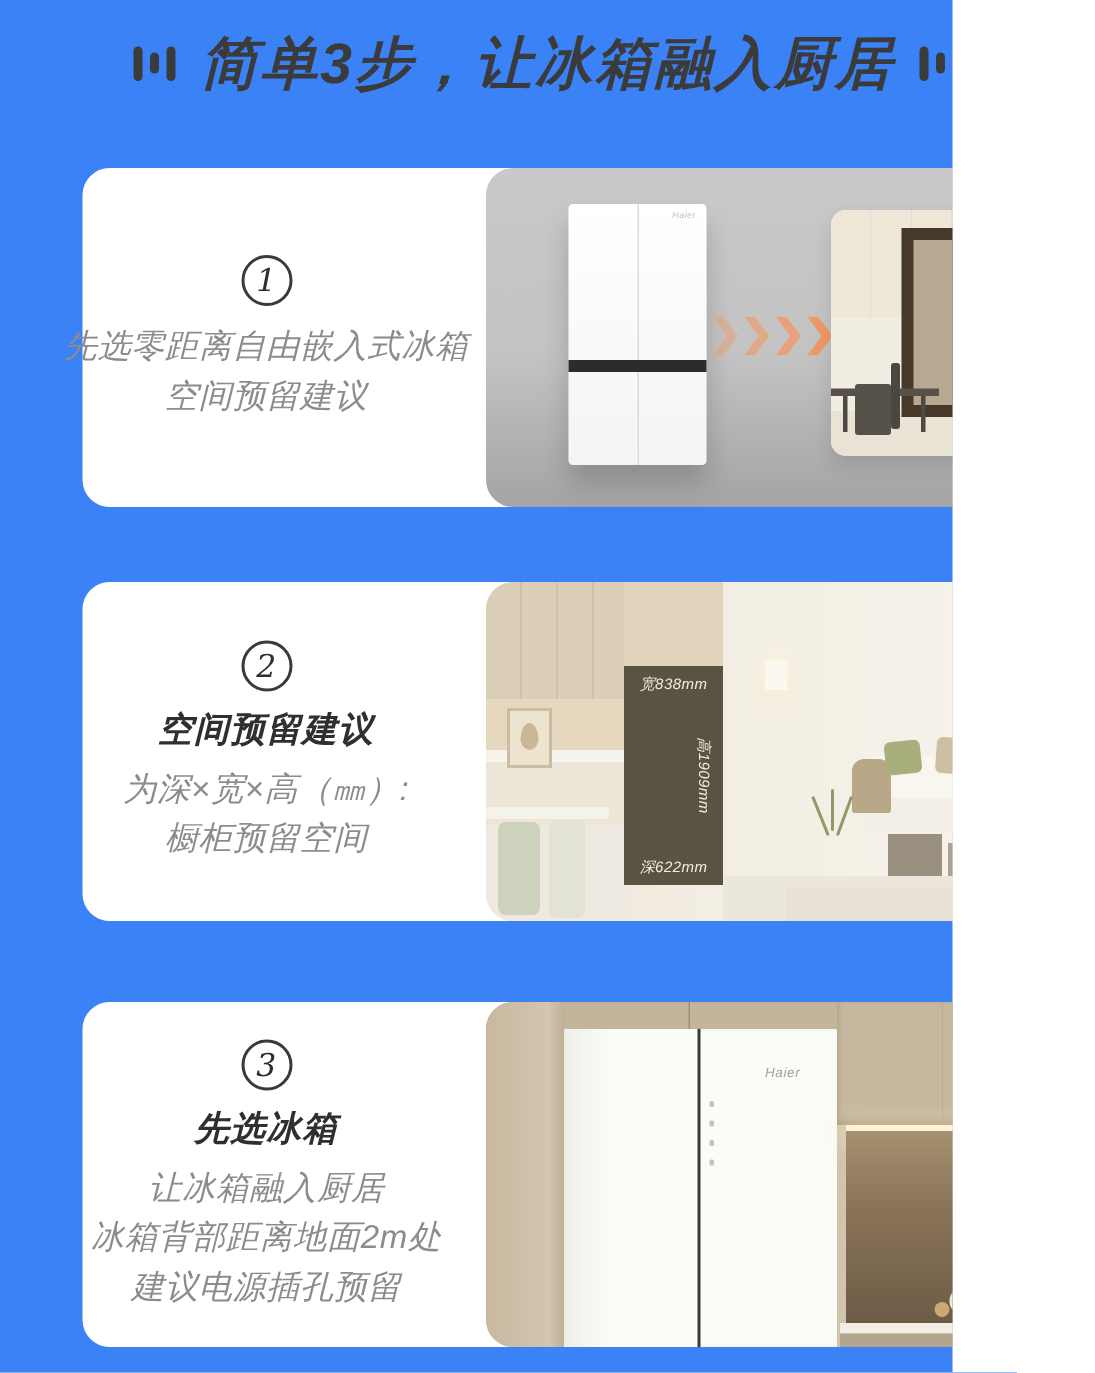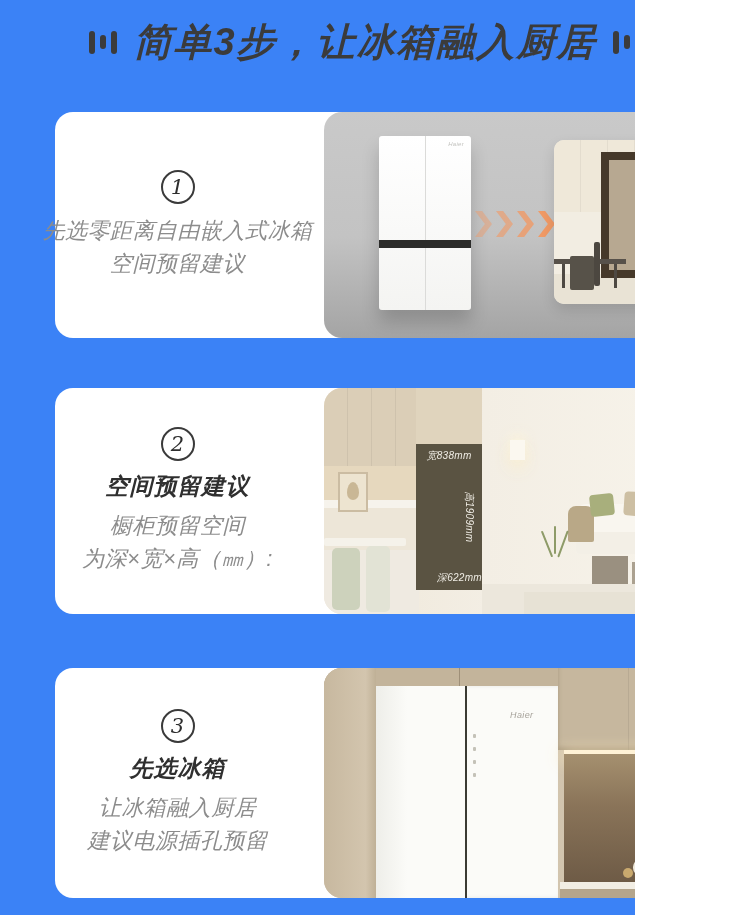--- a/index.html
+++ b/index.html
@@ -69,21 +69,21 @@
   .s2-art{left:14px;top:84px;width:30px;height:40px;background:#EDE4D0;border:2px solid #CBBCA2;box-sizing:border-box;}
   .s2-art-leaf{left:7px;top:8px;width:12px;height:18px;background:#C9B795;border-radius:50% 50% 50% 50%/60% 60% 40% 40%;}
   .s2-table{left:0;top:150px;width:82px;height:8px;background:#F5F2EA;border-radius:2px;}
   .s2-chair1{left:8px;top:160px;width:28px;height:62px;background:#CDD2BC;border-radius:5px;}
   .s2-chair2{left:42px;top:158px;width:24px;height:66px;background:#E2E3D5;border-radius:5px;}
   .s2-cab-m{left:92px;top:0;width:66px;height:58px;background:#E0D4BD;}
   .s2-box{left:92px;top:56px;width:66px;height:146px;background:#5A5342;}
   .dim{color:#F0EDE5;font-size:10px;letter-spacing:.3px;white-space:nowrap;}
   .s2-lab-w{left:0;right:0;top:5px;text-align:center;}
   .s2-lab-h{left:calc(100% - 13px);top:50%;transform:translate(-50%,-50%) rotate(90deg);}
-  .s2-lab-d{left:0;right:0;bottom:5px;text-align:right;}
+  .s2-lab-d{left:0;right:0;bottom:5px;text-align:center;}
   .s2-floor-r{left:158px;right:0;bottom:0;height:30px;background:#ECE7DC;}
   .s2-rug{left:200px;right:0;bottom:0;height:22px;background:#E7E2D5;}
   .s2-sconce{left:186px;top:52px;width:15px;height:20px;background:#FBF8F0;
              box-shadow:0 8px 16px rgba(250,238,208,.95),0 -5px 12px rgba(252,244,222,.85);}
   .s2-sofa{left:252px;top:116px;right:0;height:50px;background:#F9F6EF;border-radius:10px 6px 4px 4px;}
   .s2-sofa-seat{left:0;right:0;bottom:0;height:22px;background:#F3EFE6;border-radius:0 0 4px 4px;}
   .s2-throw{left:244px;top:118px;width:26px;height:36px;background:#B9A887;border-radius:8px 8px 2px 2px;}
   .s2-pil-g{left:266px;top:106px;width:24px;height:22px;background:#A8AF7C;border-radius:4px;transform:rotate(-6deg);}
   .s2-pil-t{left:300px;top:104px;width:26px;height:24px;background:#CDBFA3;border-radius:4px;transform:rotate(4deg);}
   .s2-pil-w{left:336px;top:106px;width:26px;height:24px;background:#F1ECE1;border-radius:4px;}
@@ -186,22 +186,22 @@
       </div>
     </div>
   </div>
 
   <div class="card card2">
     <div class="card-text">
       <div class="step-circle">
         <span>2</span>
       </div>
       <div class="step-title">空间预留建议</div>
+      <div class="step-line">为深×宽×高（㎜）:</div>
       <div class="step-line">橱柜预留空间</div>
-      <div class="step-line">为深×宽×高（㎜）:</div>
     </div>
 
     <div class="panel">
       <div class="abs s2-bg"></div>
       <div class="abs s2-floor-l"></div>
       <div class="abs s2-cab-l"></div>
       <div class="abs s2-splash"></div>
       <div class="abs s2-counter"></div>
       <div class="abs s2-under"></div>
       <div class="abs s2-art">
@@ -241,20 +241,21 @@
     </div>
   </div>
 
   <div class="card card3">
     <div class="card-text">
       <div class="step-circle">
         <span>3</span>
       </div>
       <div class="step-title">先选冰箱</div>
       <div class="step-line">让冰箱融入厨居</div>
+      <div class="step-line">冰箱背部距离地面2m处</div>
       <div class="step-line">建议电源插孔预留</div>
     </div>
 
     <div class="panel">
       <div class="abs s3-bg"></div>
       <div class="abs s3-topband"></div>
       <div class="abs s3-topseam1"></div>
       <div class="abs s3-topseam2"></div>
       <div class="abs s3-leftcol"></div>
 

